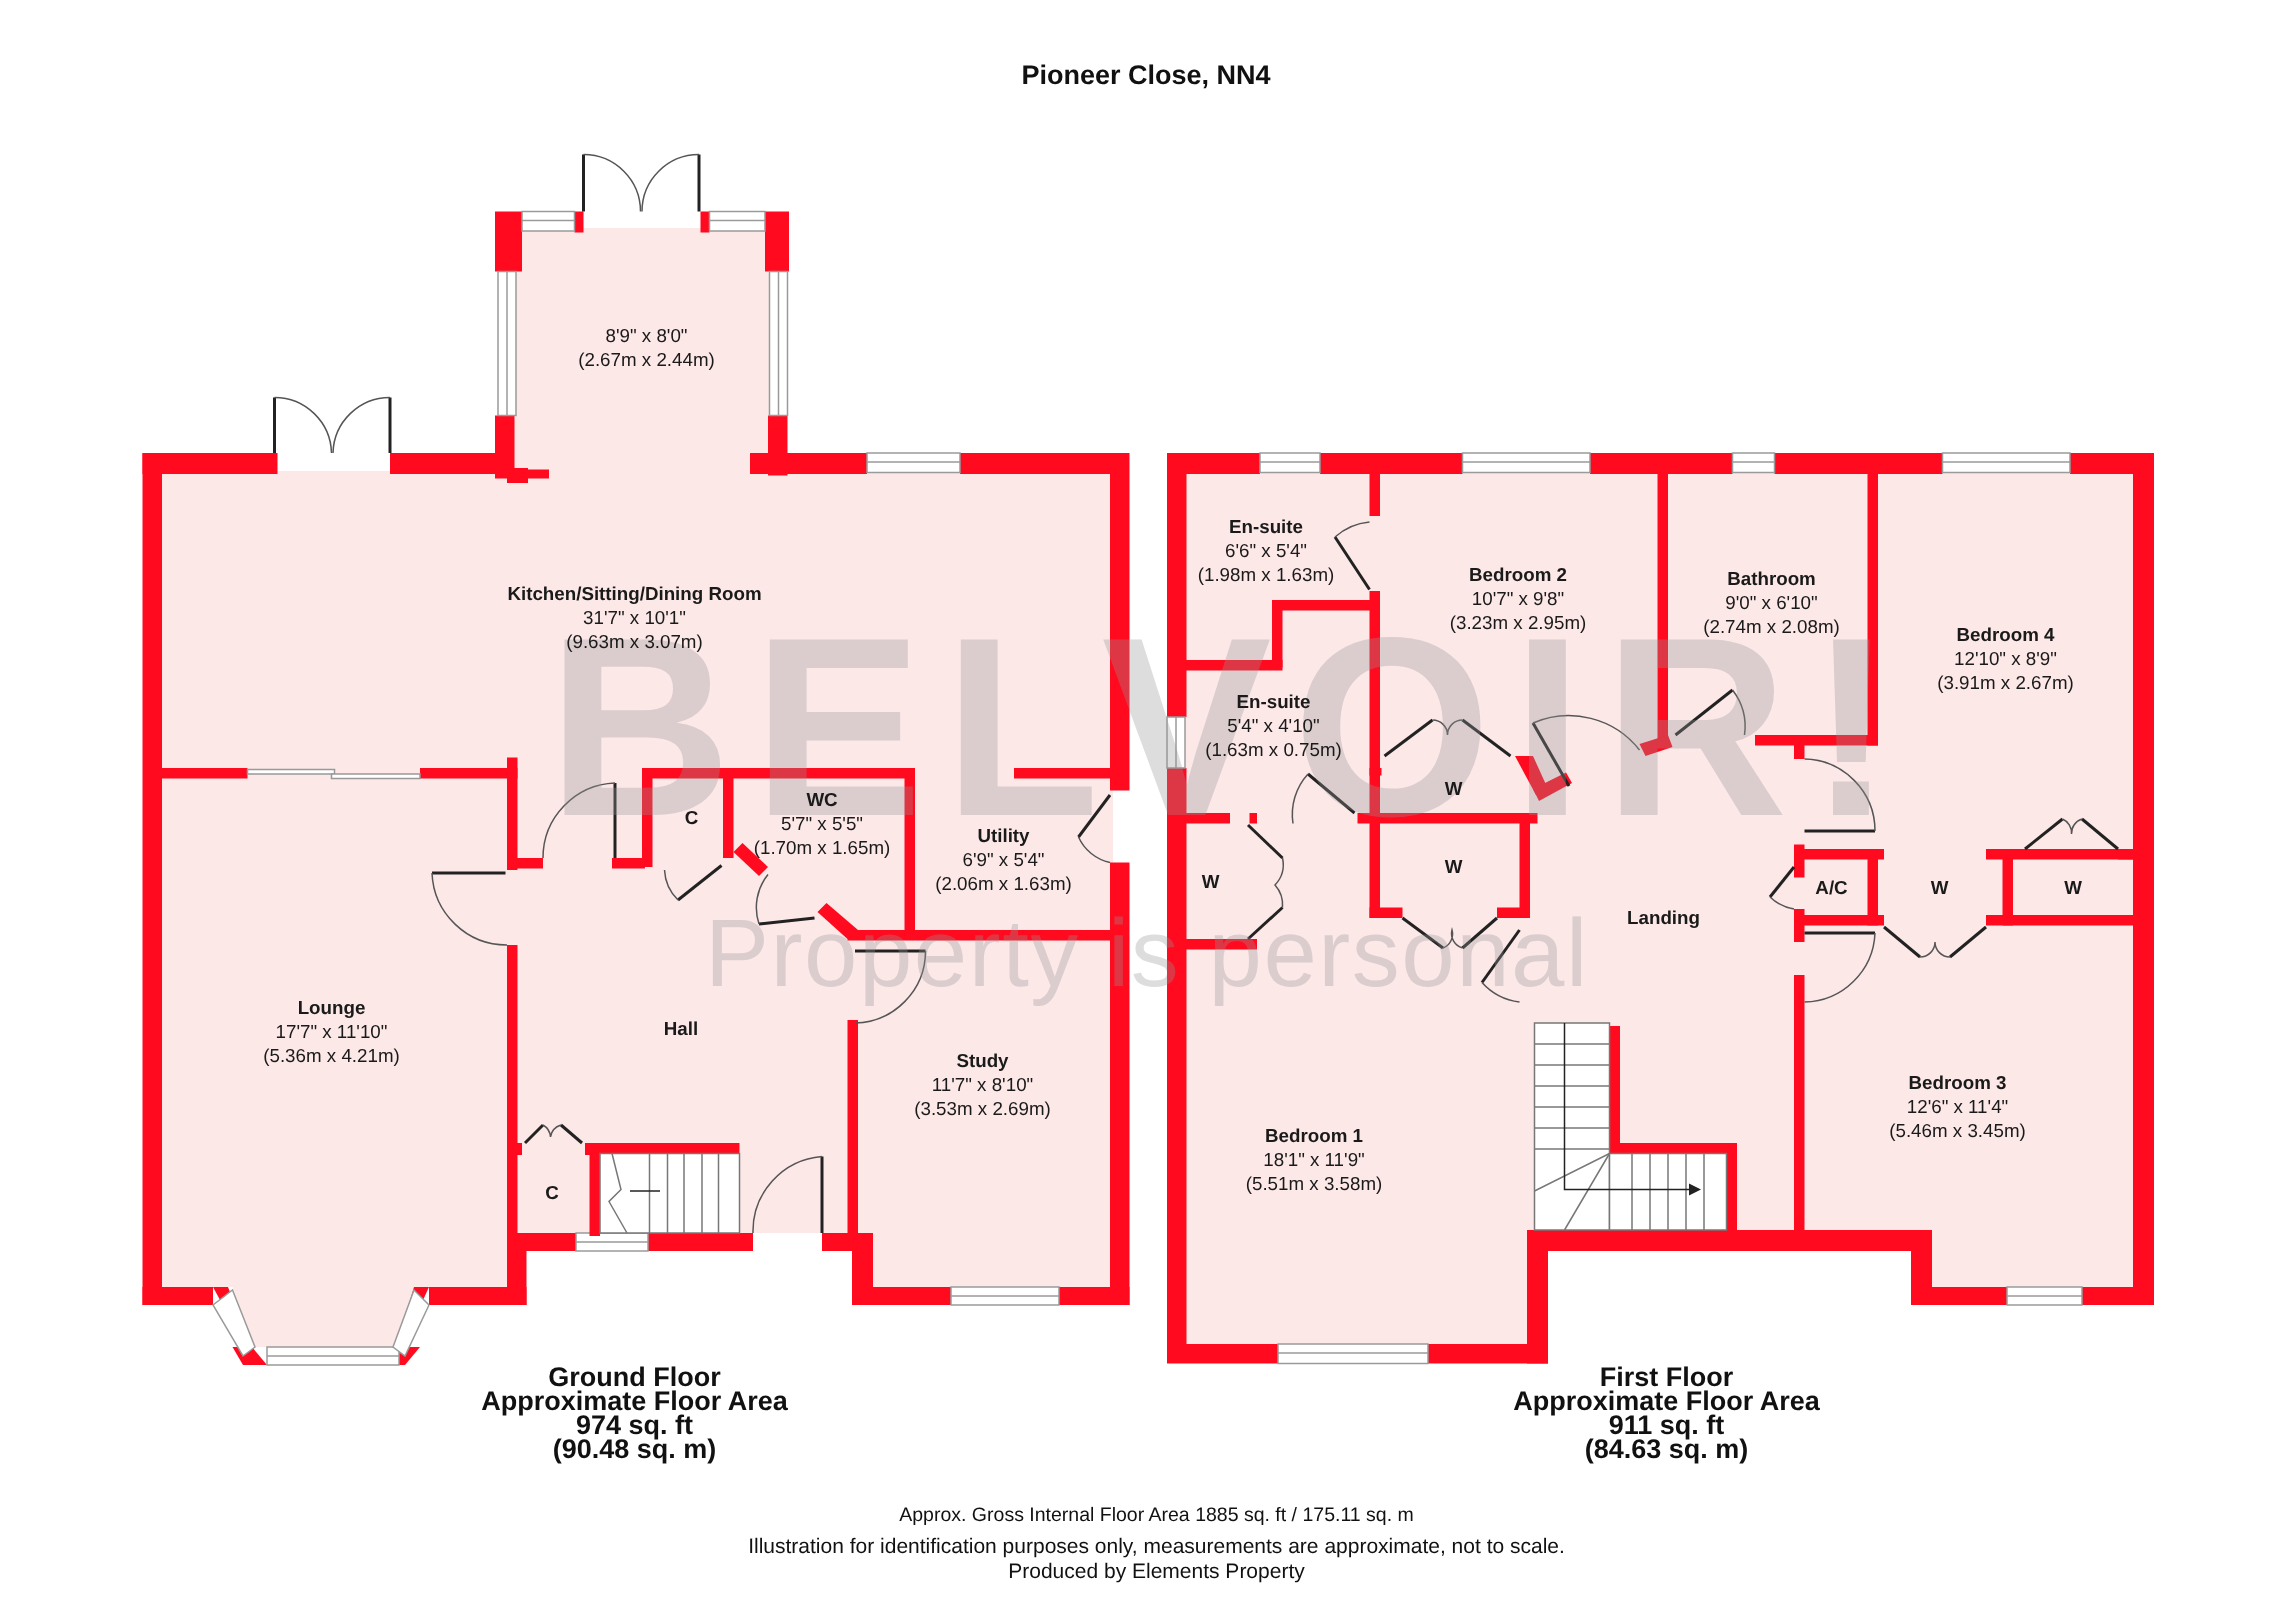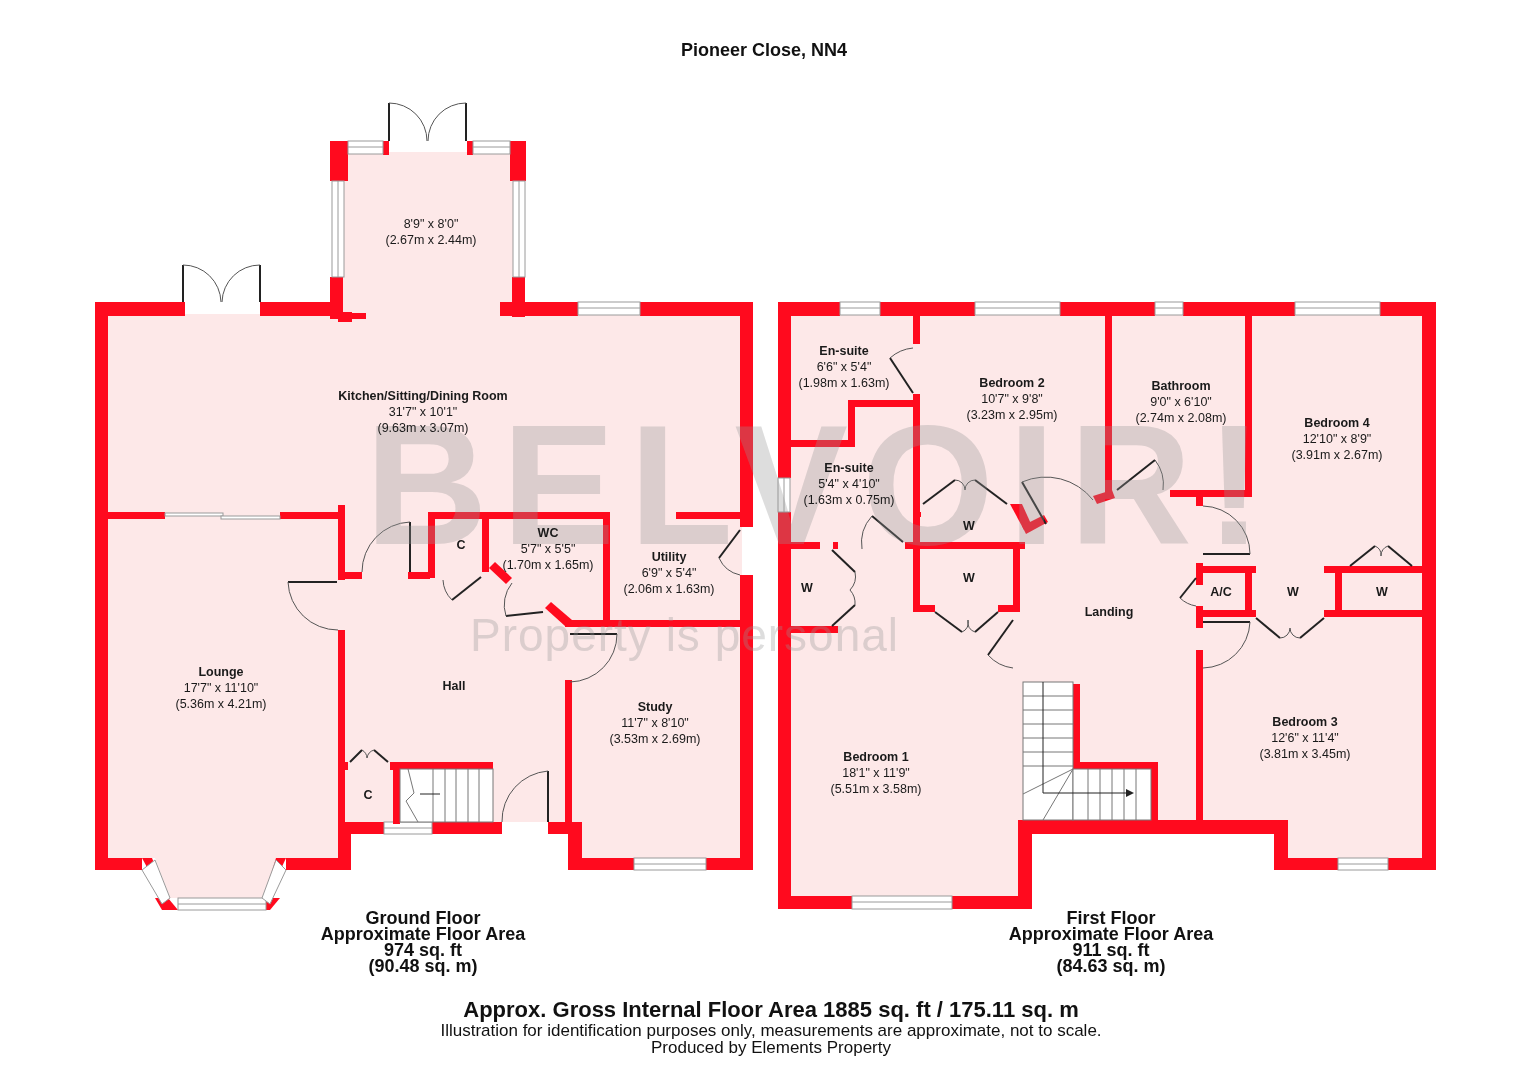--- a/index.html
+++ b/index.html
@@ -8,27 +8,27 @@
   #plan { position: absolute; left: 0; top: 0; }
   .lbl { position: absolute; transform: translateX(-50%); text-align: center; white-space: nowrap;
          font-size: 12.5px; line-height: 16px; color: #1a1a1a; }
   .lbl .n { font-weight: bold; display: block; }
   .lbl .d { display: block; }
   .small { font-weight: bold; font-size: 12.5px; }
   .title { position: absolute; left: 764px; top: 40px; transform: translateX(-50%);
            font-weight: bold; font-size: 18px; white-space: nowrap; }
   .summary { position: absolute; left: 771px; top: 998px; transform: translateX(-50%);
              text-align: center; white-space: nowrap; }
-  .summary .big { font-weight: bold; font-size: 22px; line-height: 24px; }
-  .summary .s { font-size: 17px; line-height: 17px; }
+  .summary .big { font-weight: normal; font-size: 13px; line-height: 24px; }
+  .summary .s { font-size: 14px; line-height: 17px; }
   .area { position: absolute; transform: translateX(-50%); text-align: center; white-space: nowrap;
           font-weight: bold; font-size: 18px; line-height: 16px; }
   .wm { position: absolute; color: rgba(150,150,150,0.32); white-space: nowrap; pointer-events: none; }
   .wm1 { left: 365px; top: 400px; font-size: 170px; font-weight: bold; letter-spacing: 14px; line-height: 170px; }
-  .wm2 { left: 470px; top: 600px; font-size: 46px; line-height: 70px; letter-spacing: 1px; }
+  .wm2 { left: 470px; top: 600px; font-size: 64px; line-height: 70px; letter-spacing: 1px; }
 </style>
 </head>
 <body>
 
 <svg id="plan" width="1528" height="1080" viewBox="0 0 1528 1080" xmlns="http://www.w3.org/2000/svg">
 
   <g>
 
     <polygon fill="#fde8e8" points="107,314 340,314 340,152 514,152 514,314 742,314 742,858 580,858 580,825 548,825 548,822 502,822 502,825 350,825 350,858 280,858 268,898 170,898 155,858 107,858"></polygon>
 
@@ -362,21 +362,21 @@
   <span class="d">(1.63m x 0.75m)</span>
 </div>
 <div class="lbl" style="left:876px; top:749px;">
   <span class="n">Bedroom 1</span>
   <span class="d">18'1" x 11'9"</span>
   <span class="d">(5.51m x 3.58m)</span>
 </div>
 <div class="lbl" style="left:1305px; top:690px;margin-top:24px;">
   <span class="n">Bedroom 3</span>
   <span class="d">12'6" x 11'4"</span>
-  <span class="d">(3.81m x 3.45m)</span>
+  <span class="d">(5.46m x 3.45m)</span>
 </div>
 <div class="lbl small" style="left:1109px; top:604px;">Landing</div>
 <div class="lbl small" style="left:1221px; top:584px;">A/C</div>
 <div class="lbl small" style="left:969px; top:518px;">W</div>
 <div class="lbl small" style="left:969px; top:570px;">W</div>
 <div class="lbl small" style="left:807px; top:580px;">W</div>
 <div class="lbl small" style="left:1293px; top:584px;">W</div>
 <div class="lbl small" style="left:1382px; top:584px;">W</div>
 
 <div class="area" style="left:423px; top:910px;">

